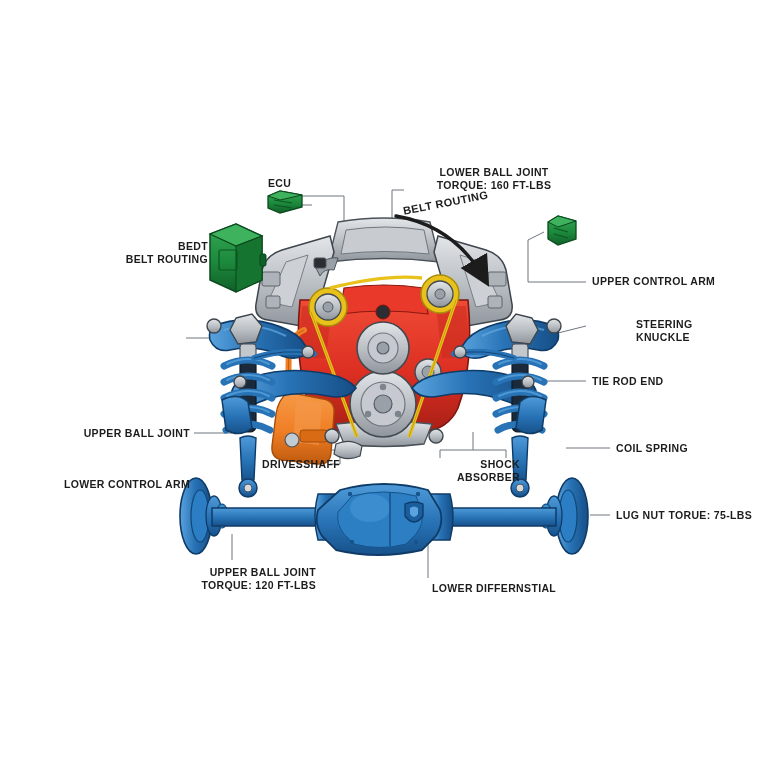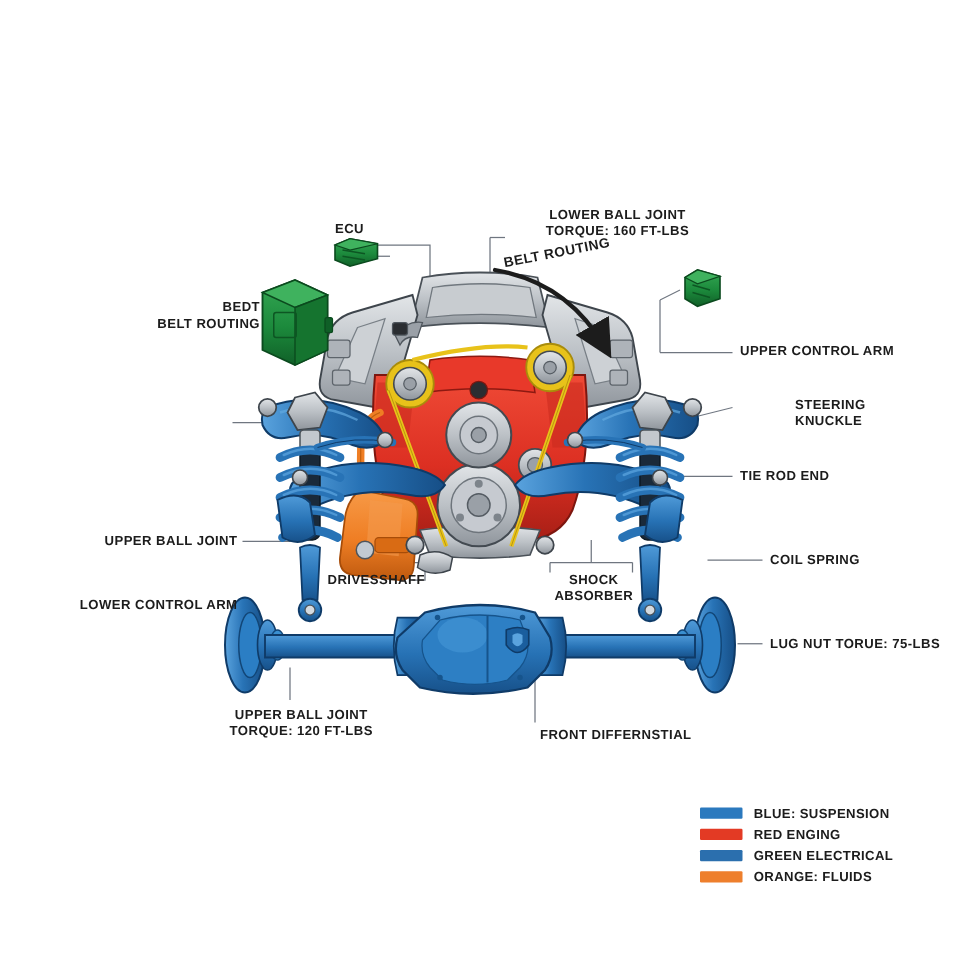--- a/index.html
+++ b/index.html
@@ -21,21 +21,21 @@
     font-size:10.5px;
     font-weight:bold;
     letter-spacing:.35px;
     line-height:12.5px;
     color:#1c1c1c;
     white-space:pre-line;
     pointer-events:auto;
   }
   .lbl.r{text-align:right;}
   .lbl.l{text-align:left;}
-  .lbl.c{text-align:center;}
+  .lbl.c{text-align:right;}
 
   
   #legend{
     position:absolute;
     left:560px;top:642px;
     width:200px;
   }
   .leg-row{
     display:flex;align-items:center;
     height:17px;
@@ -419,34 +419,16 @@
   <div class="lbl l" style="left:616px;top:509px;width:160px;">LUG NUT TORUE: 75-LBS</div>
 
   <div class="lbl l" style="left:262px;top:458px;width:90px;">DRIVESSHAFF</div>
 
   <div class="lbl c" style="left:430px;top:458px;width:90px;">SHOCK
 ABSORBER</div>
 
   <div class="lbl c" style="left:166px;top:566px;width:150px;">UPPER BALL JOINT
 TORQUE: 120 FT-LBS</div>
 
-  <div class="lbl l" style="left:432px;top:582px;width:170px;">FRONT DIFFERNSTIAL</div>
-
-  <div id="legend">
-    <div class="leg-row">
-      <span class="leg-sw" style="background: rgb(43, 121, 190);"></span>
-      <span class="leg-tx">BLUE: SUSPENSION</span>
-    </div>
-    <div class="leg-row">
-      <span class="leg-sw" style="background: rgb(227, 58, 36);"></span>
-      <span class="leg-tx">RED ENGING</span>
-    </div>
-    <div class="leg-row">
-      <span class="leg-sw" style="background: rgb(43, 111, 174);"></span>
-      <span class="leg-tx">GREEN ELECTRICAL</span>
-    </div>
-    <div class="leg-row">
-      <span class="leg-sw" style="background: rgb(238, 127, 44);"></span>
-      <span class="leg-tx">ORANGE: FLUIDS</span>
-    </div>
-  </div>
+  <div class="lbl l" style="left:432px;top:582px;width:170px;">LOWER DIFFERNSTIAL</div>
+
 
 </div>
 
 </body></html>

